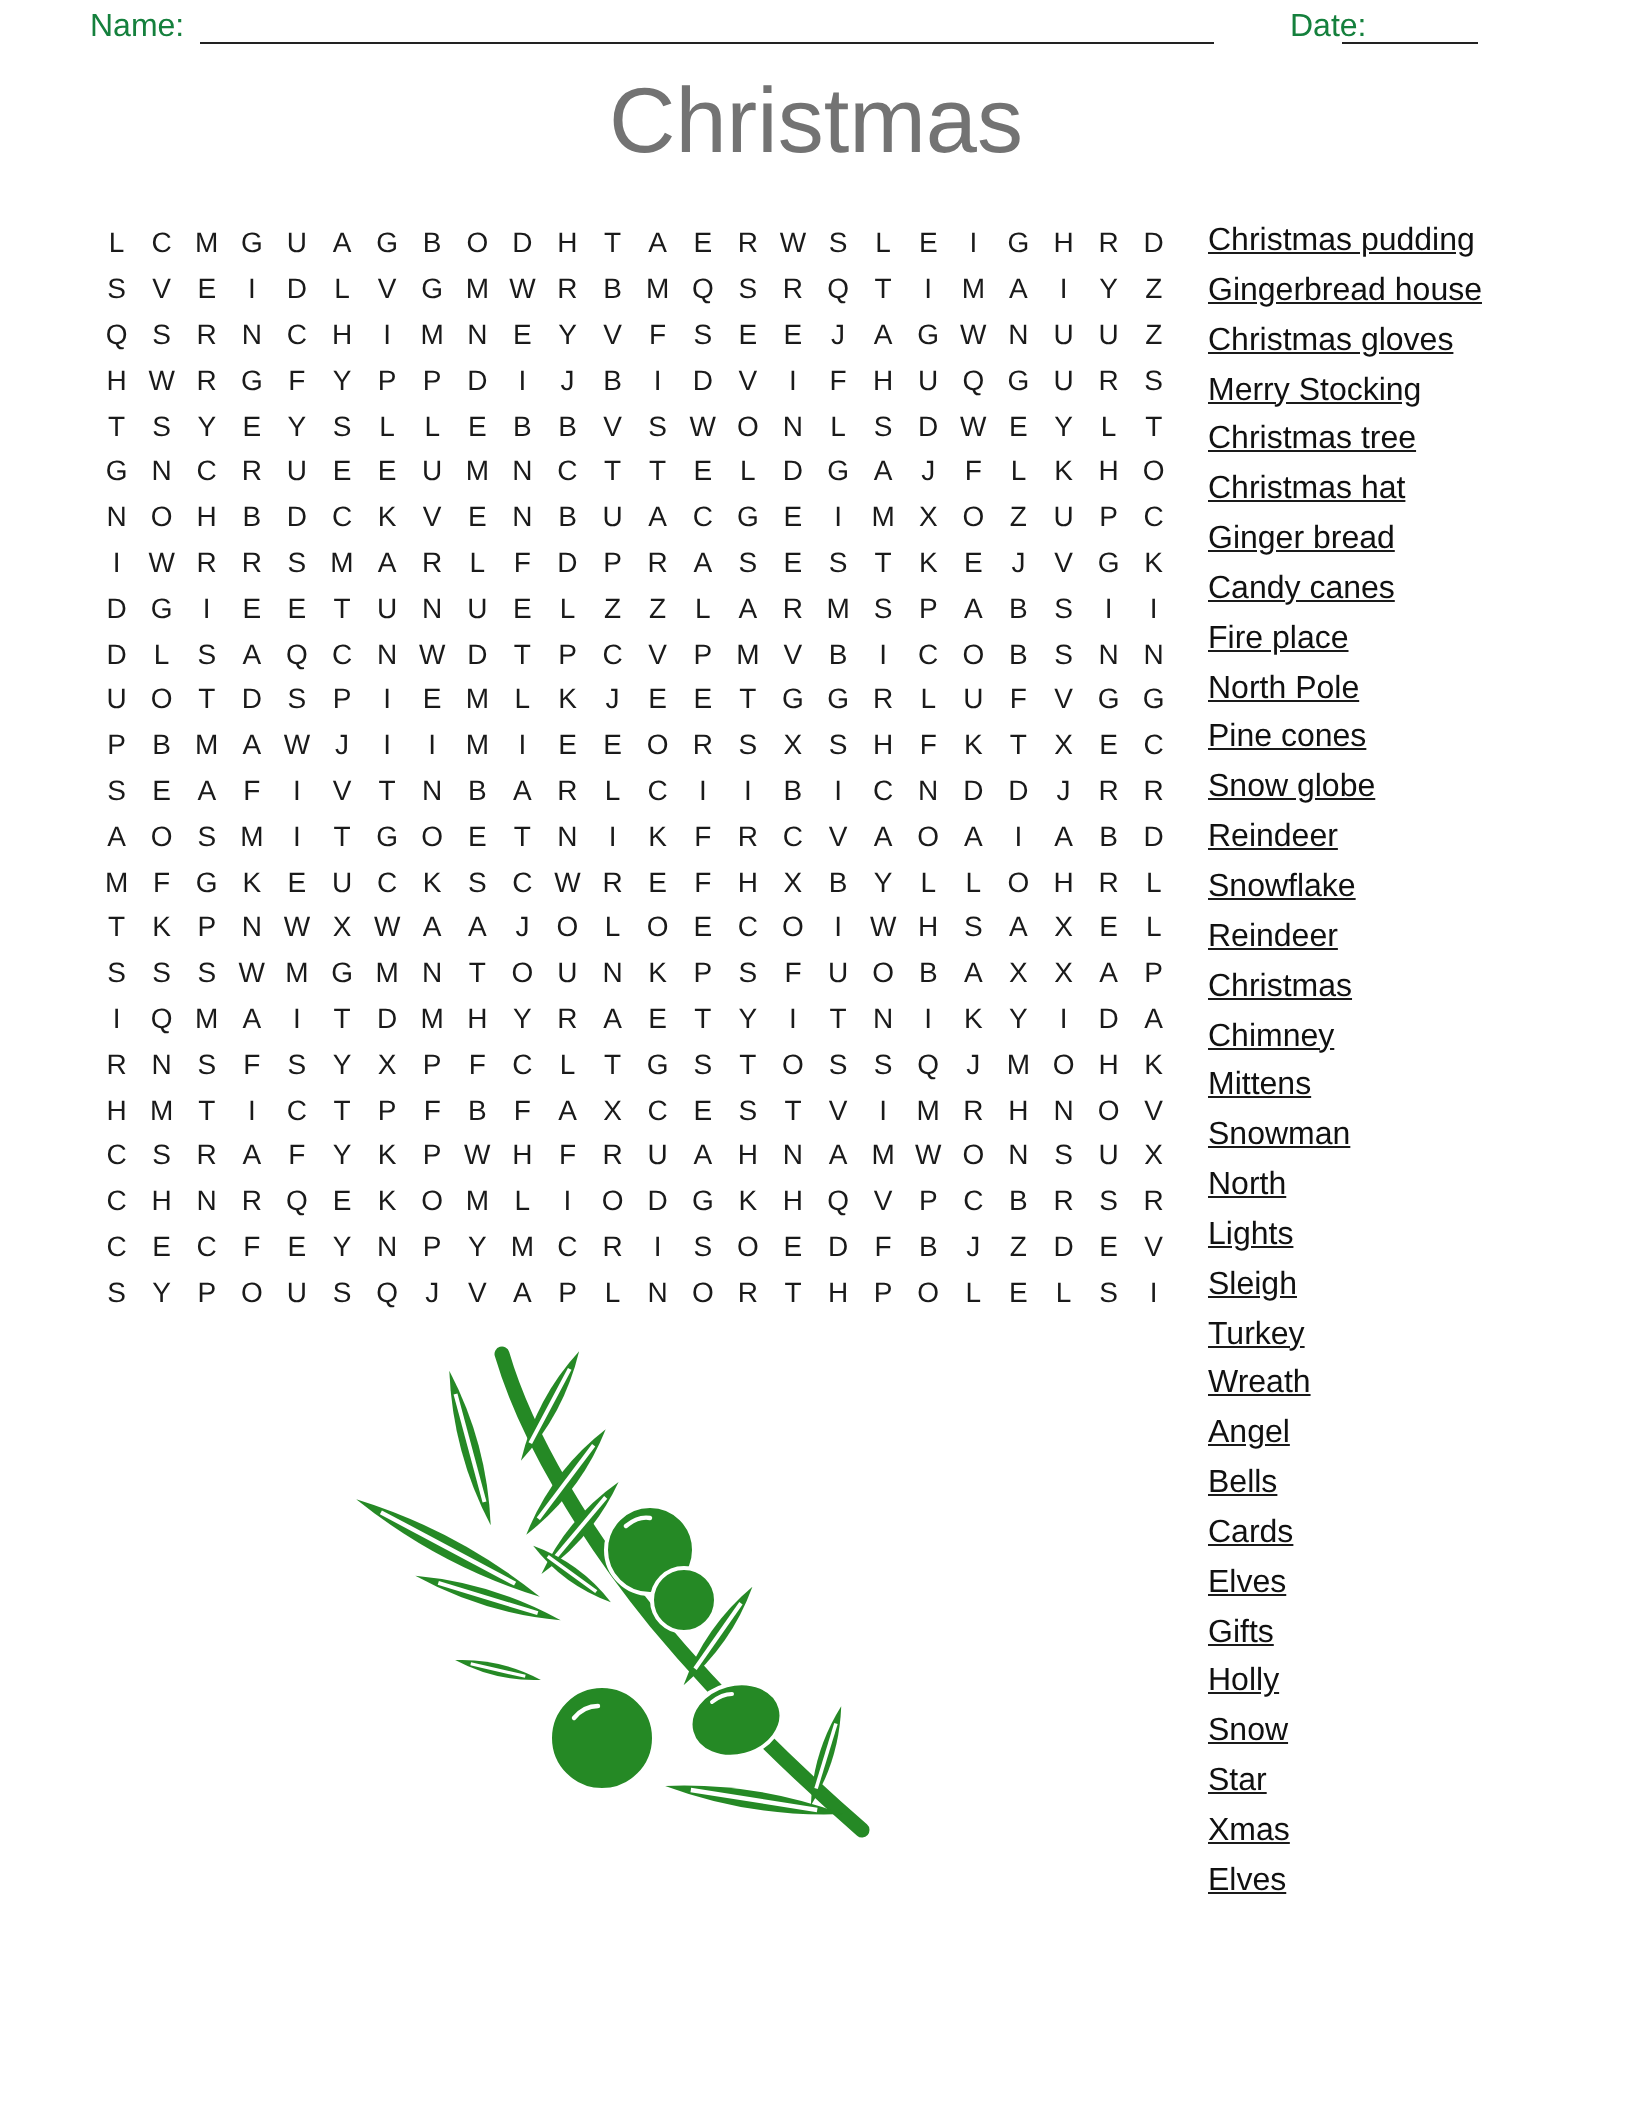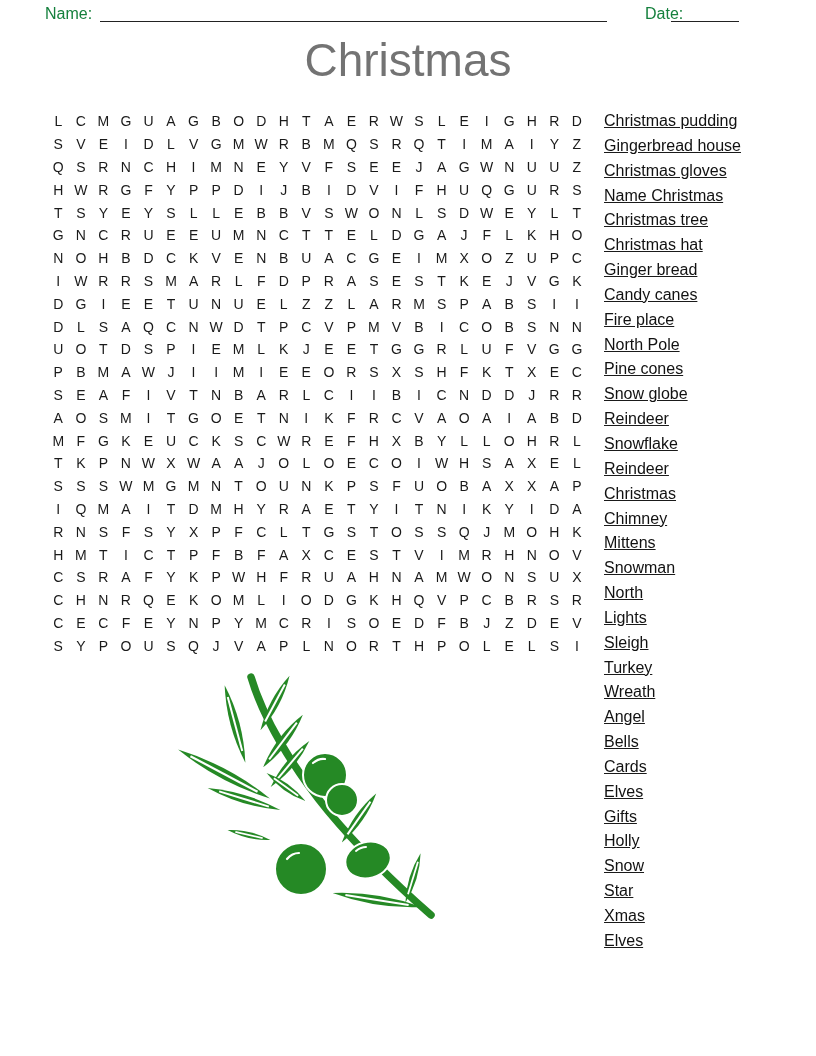--- a/index.html
+++ b/index.html
@@ -621,21 +621,21 @@
     <span class="cell">E</span>
     <span class="cell">L</span>
     <span class="cell">S</span>
     <span class="cell">I</span>
   </div>
 
 <div class="words">
     <div class="word">Christmas pudding</div>
     <div class="word">Gingerbread house</div>
     <div class="word">Christmas gloves</div>
-    <div class="word">Name Christmas</div>
+    <div class="word">Merry Stocking</div>
     <div class="word">Christmas tree</div>
     <div class="word">Christmas hat</div>
     <div class="word">Ginger bread</div>
     <div class="word">Candy canes</div>
     <div class="word">Fire place</div>
     <div class="word">North Pole</div>
     <div class="word">Pine cones</div>
     <div class="word">Snow globe</div>
     <div class="word">Reindeer</div>
     <div class="word">Snowflake</div>

